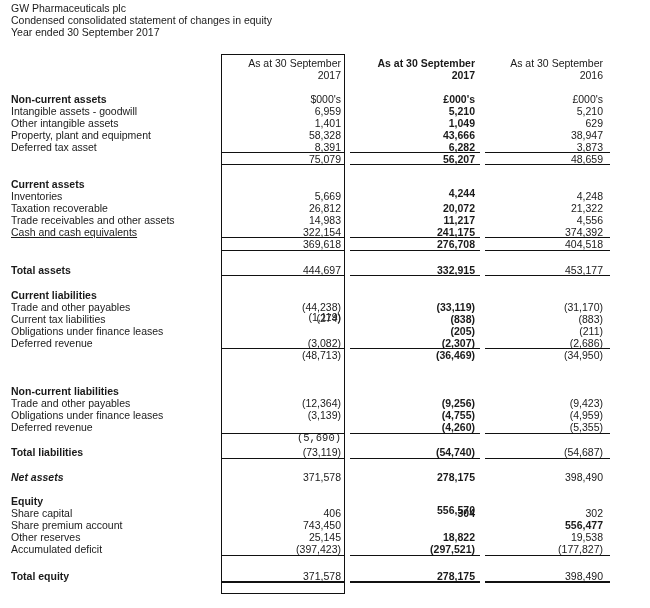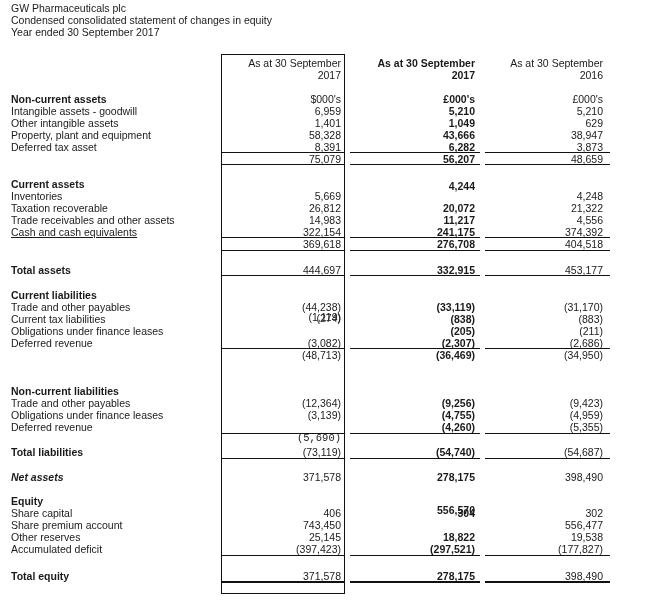--- a/index.html
+++ b/index.html
@@ -82,21 +82,21 @@
   <div class="abs c3" style="top:153px;">48,659</div>
 </div>
 <div class="hl l1" style="top:164px;"></div>
 <div class="hl l2" style="top:164px;"></div>
 <div class="hl l3" style="top:164px;"></div>
 
 <div class="abs lbl b" style="top:178px;">Current assets</div>
 <div>
   <div class="abs lbl" style="top:190px;">Inventories</div>
   <div class="abs c1" style="top:190px;">5,669</div>
-  <div class="abs c2" style="top:180px;">4,244</div>
+  <div class="abs c2" style="top:187px;">4,244</div>
   <div class="abs c3" style="top:190px;">4,248</div>
 </div>
 <div>
   <div class="abs lbl" style="top:202px;">Taxation recoverable</div>
   <div class="abs c1" style="top:202px;">26,812</div>
   <div class="abs c2" style="top:202px;">20,072</div>
   <div class="abs c3" style="top:202px;">21,322</div>
 </div>
 <div>
   <div class="abs lbl" style="top:214px;">Trade receivables and other assets</div>
@@ -210,21 +210,21 @@
 <div>
   <div class="abs lbl" style="top:507px;">Share capital</div>
   <div class="abs c1" style="top:507px;">406</div>
   <div class="abs c2" style="top:507px;">304</div>
   <div class="abs c3" style="top:507px;">302</div>
 </div>
 <div>
   <div class="abs lbl" style="top:519px;">Share premium account</div>
   <div class="abs c1" style="top:519px;">743,450</div>
   <div class="abs c2" style="top:504px;">556,570</div>
-  <div class="abs c3" style="top:519px;">556,477</div>
+  <div class="abs c3" style="top:519px;font-weight:bold;">556,477</div>
 </div>
 <div>
   <div class="abs lbl" style="top:531px;">Other reserves</div>
   <div class="abs c1" style="top:531px;">25,145</div>
   <div class="abs c2" style="top:531px;">18,822</div>
   <div class="abs c3" style="top:531px;">19,538</div>
 </div>
 <div>
   <div class="abs lbl" style="top:543px;">Accumulated deficit</div>
   <div class="abs c1" style="top:543px;">(397,423)</div>

